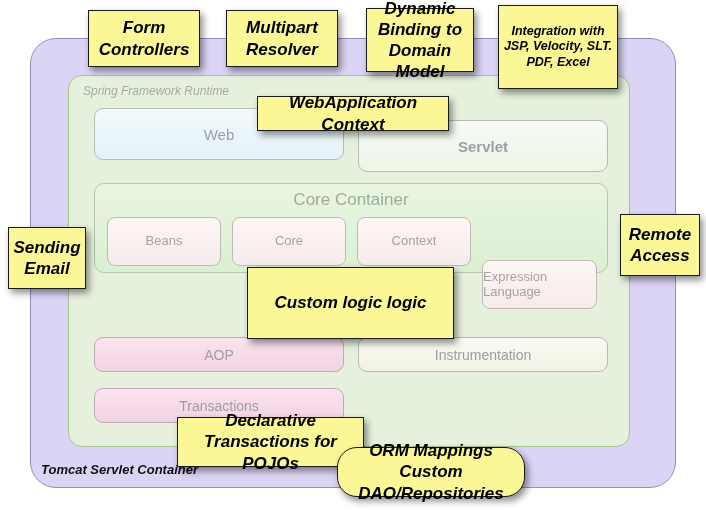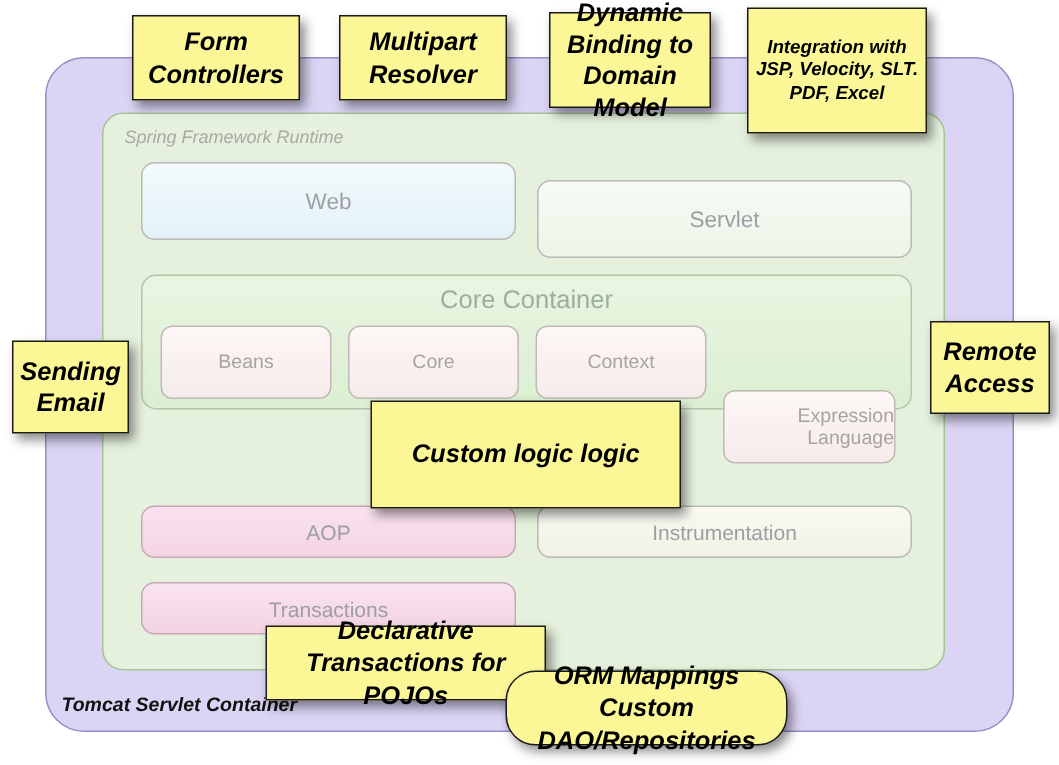--- a/index.html
+++ b/index.html
@@ -27,35 +27,35 @@
   }
   
   .module{
     position:absolute;border:1px solid #b9b9b9;border-radius:9px;
     display:flex;align-items:center;justify-content:center;
     color:#9e9ea4;font-size:15px;text-align:center;
   }
   .web{left:94px;top:108px;width:248px;height:50px;
     background:linear-gradient(180deg,#f2fafc,#e3f2f8);}
   .servlet{left:358px;top:120px;width:248px;height:50px;
-    background:linear-gradient(180deg,#f7fbf4,#ecf5e8);}
+    background:linear-gradient(180deg,#f7fbf4,#ecf5e8);font-weight:bold;}
   .core-container{
     position:absolute;left:94px;top:183px;width:512px;height:88px;
     background:linear-gradient(180deg,#e9f5e1,#dbefd2);
     border:1px solid #b2c6a8;border-radius:10px;
   }
   .core-container-label{
     margin-top:6px;text-align:center;font-size:17px;color:#9cae9c;
   }
   .small{
     position:absolute;top:33px;height:47px;width:112px;
     background:linear-gradient(180deg,#fdf7f6,#f5ebeb);
     border:1px solid #c2b8b8;border-radius:8px;
     display:flex;align-items:center;justify-content:center;
-    color:#a8a2a2;font-size:13px;text-align:right;line-height:1.15;
+    color:#a8a2a2;font-size:13px;text-align:left;line-height:1.15;
   }
   .beans{left:12px;} .core{left:137px;} .context{left:262px;}
   .expression{left:387px;width:113px;margin-top:43px;}
   .aop{left:94px;top:337px;width:248px;height:33px;
     background:linear-gradient(180deg,#fae3ee,#f3d3e2);border-color:#c6a7b8;}
   .instrumentation{left:358px;top:337px;width:248px;height:33px;
     background:linear-gradient(180deg,#fafaf3,#f1f1e4);}
   .transactions{left:94px;top:388px;width:248px;height:33px;
     background:linear-gradient(180deg,#fae3ee,#f3d3e2);border-color:#c6a7b8;}
   .orm{left:358px;top:388px;width:248px;height:33px;
@@ -123,19 +123,20 @@
     <span>Instrumentation</span>
   </div>
   <div class="module transactions row">
     <span>Transactions</span>
   </div>
 
   <div class="note n-form">Form Controllers</div>
   <div class="note n-multipart">Multipart Resolver</div>
   <div class="note n-dynamic">Dynamic Binding to Domain Model</div>
   <div class="note n-integration">Integration with JSP, Velocity, SLT. PDF, Excel</div>
+  <div class="note n-webapp">WebApplication Context</div>
   <div class="note n-email">Sending Email</div>
   <div class="note n-remote">Remote Access</div>
   <div class="note n-custom">Custom logic logic</div>
   <div class="note n-declarative">Declarative Transactions for POJOs</div>
   <div class="note n-ormmap">ORM Mappings Custom DAO/Repositories</div>
 
 </div>
 
 </body></html>

